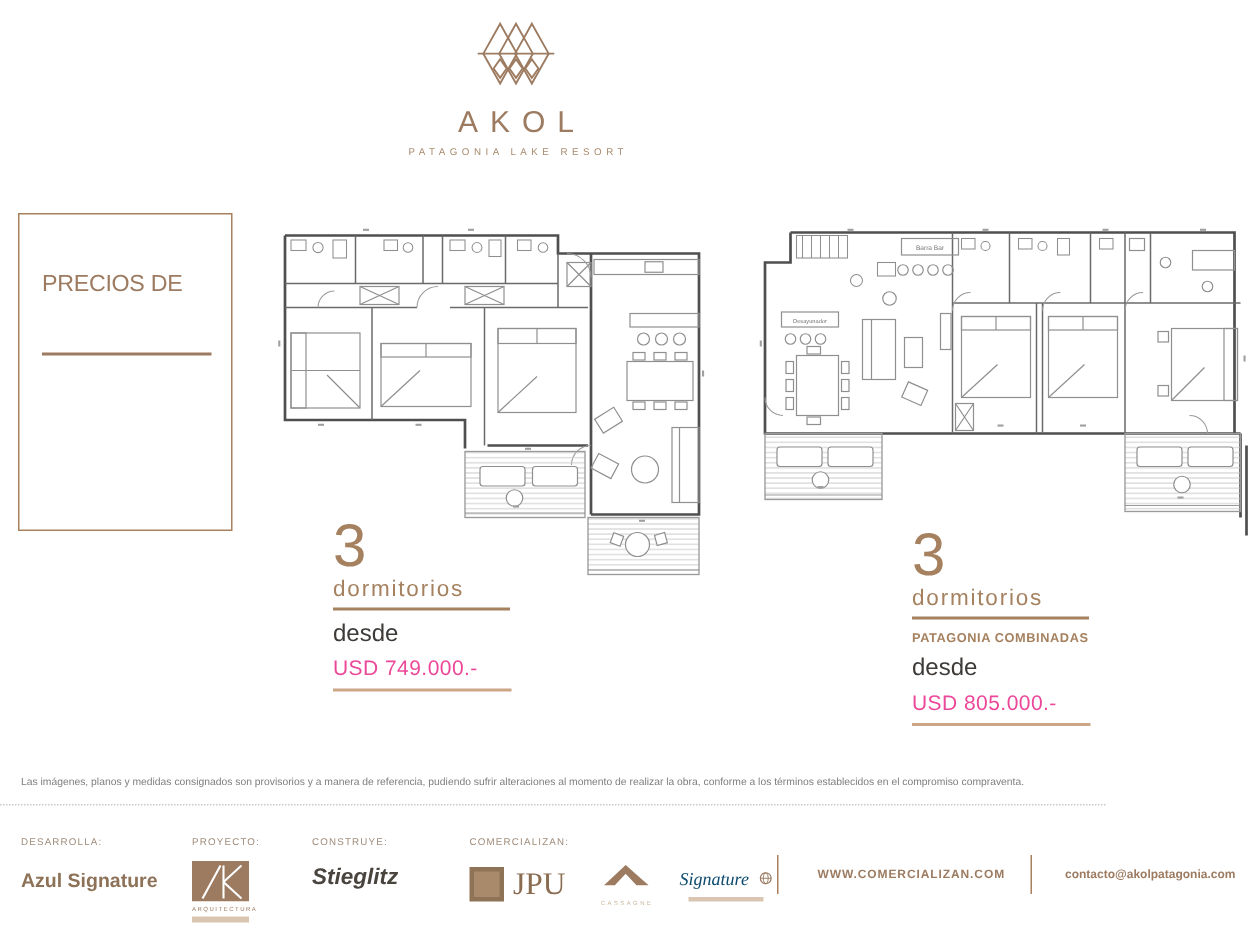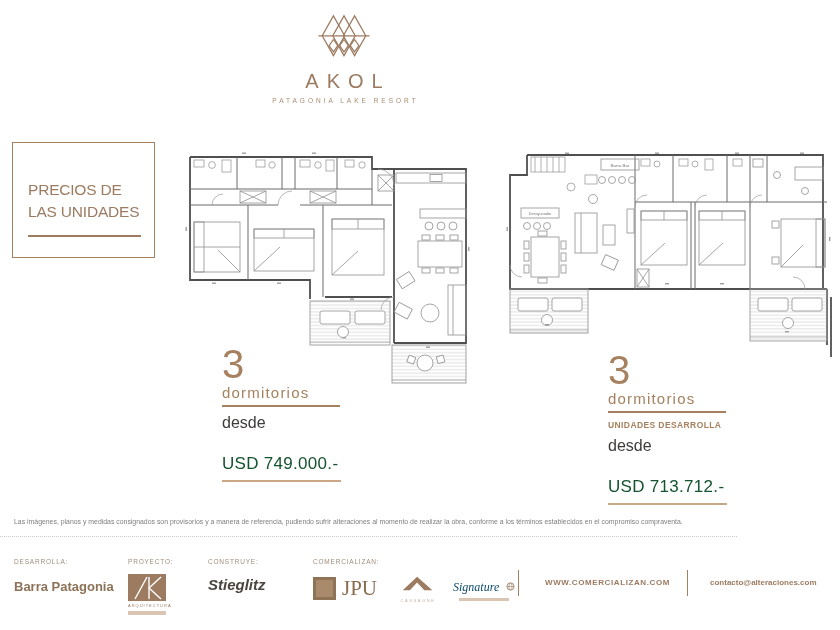--- a/index.html
+++ b/index.html
@@ -6,33 +6,33 @@
   .page{position:relative;width:840px;height:630px;background:#ffffff;overflow:hidden;
         font-family:"Liberation Sans",sans-serif;color:#46413C;}
   .abs{position:absolute;}
 
   
   .brand{left:0;top:14px;width:688px;text-align:center;}
   .brand-name{font-size:20px;letter-spacing:8px;color:#9C7B61;margin-top:6px;padding-left:8px;}
   .brand-tag{font-size:6.5px;letter-spacing:3px;color:#A98B6E;margin-top:4px;padding-left:3px;}
 
   
-  .prices-box{left:12px;top:142px;width:143px;height:116px;border:1.2px solid #A6805F;box-sizing:border-box;}
+  .prices-box{left:12px;top:142px;width:143px;height:212px;border:1.2px solid #A6805F;box-sizing:border-box;}
   .prices-box .txt{position:absolute;left:15px;top:36px;font-size:15.5px;letter-spacing:-0.2px;
                    color:#9C7B61;line-height:22px;white-space:nowrap;}
   .prices-box .rule{position:absolute;left:15px;top:92px;width:113px;height:2px;background:#9C7B61;}
 
   
   .offer{width:190px;}
   .offer .num{font-size:40px;line-height:40px;color:#A5815F;}
   .offer .unit{font-size:15px;letter-spacing:1.2px;color:#A5815F;margin-top:0px;}
   .offer .rule1{width:118px;height:2px;background:#A5815F;margin-top:4px;}
   .offer .note{font-size:8.5px;font-weight:700;letter-spacing:0.4px;color:#A5815F;margin-top:7px;}
   .offer .desde{font-size:16px;color:#3E3B38;margin-top:7px;}
-  .offer .price{font-size:17px;color:#14532d;margin-top:22px;letter-spacing:0.3px;}
+  .offer .price{font-size:14px;color:#ec4899;margin-top:5px;letter-spacing:0.3px;}
   .offer .rule2{width:119px;height:1.5px;background:#CBA687;margin-top:6px;}
 
   
   .disclaimer{left:14px;top:518px;width:812px;font-size:6.9px;color:#7E7E7E;white-space:nowrap;}
   .sep-dotted{left:0px;top:536px;width:737px;border-top:1.5px dotted #C9C9C9;}
 
   
   .f-label{font-size:6.5px;letter-spacing:0.8px;color:#A08C7B;}
   .f-dev{left:14px;top:558px;}
   .f-dev .name{font-size:13px;font-weight:700;color:#8D7258;margin-top:14px;}
@@ -75,21 +75,20 @@
         <path d="M62,40 L69,50 L62,60 L55,50 Z"></path>
       </g>
     </svg>
     <div class="brand-name">AKOL</div>
     <div class="brand-tag">PATAGONIA LAKE RESORT</div>
   </div>
 
   <div class="abs prices-box">
     <div class="txt">
       <div>PRECIOS DE</div>
-      <div>LAS UNIDADES</div>
     </div>
     <div class="rule"></div>
   </div>
 
   <svg class="abs" style="left:182px;top:147px;" width="290" height="240" viewBox="0 0 290 240">
     <defs>
       <pattern id="ph" width="5" height="3.4" patternUnits="userSpaceOnUse">
         <path d="M0,1.7 H5" stroke="#C6C6C6" stroke-width="0.6"></path>
       </pattern>
     </defs>
@@ -356,32 +355,32 @@
     <div class="rule1"></div>
     <div class="desde">desde</div>
     <div class="price">USD 749.000.-</div>
     <div class="rule2"></div>
   </div>
 
   <div class="abs offer" style="left:608px;top:350px;">
     <div class="num">3</div>
     <div class="unit">dormitorios</div>
     <div class="rule1"></div>
-    <div class="note">UNIDADES DESARROLLA</div>
+    <div class="note">PATAGONIA COMBINADAS</div>
     <div class="desde">desde</div>
-    <div class="price">USD 713.712.-</div>
+    <div class="price">USD 805.000.-</div>
     <div class="rule2"></div>
   </div>
 
   <div class="abs disclaimer">Las imágenes, planos y medidas consignados son provisorios y a manera de referencia, pudiendo sufrir alteraciones al momento de realizar la obra, conforme a los términos establecidos en el compromiso compraventa.</div>
   <div class="abs sep-dotted"></div>
 
   <div class="abs f-dev">
     <div class="f-label">DESARROLLA:</div>
-    <div class="name">Barra Patagonia</div>
+    <div class="name">Azul Signature</div>
   </div>
 
   <div class="abs f-proj">
     <div class="f-label">PROYECTO:</div>
     <svg width="38" height="27" style="margin-top:9px;display:block;">
       <rect x="0" y="0" width="38" height="27" fill="#9C7B61"></rect>
       <g stroke="#ffffff" stroke-width="1.4" fill="none">
         <path d="M7,25 L19,3"></path>
         <path d="M21,3 V25"></path>
         <path d="M21,14 L33,3"></path>
@@ -416,15 +415,15 @@
           <path d="M1,5 H9" stroke="#9C7B61" stroke-width="0.7"></path>
         </svg>
         <div class="strip"></div>
       </div>
     </div>
   </div>
 
   <div class="abs v-div vd1"></div>
   <div class="abs site">WWW.COMERCIALIZAN.COM</div>
   <div class="abs v-div vd2"></div>
-  <div class="abs mail">contacto@alteraciones.com</div>
+  <div class="abs mail">contacto@akolpatagonia.com</div>
 
 </div>
 
 </body></html>

